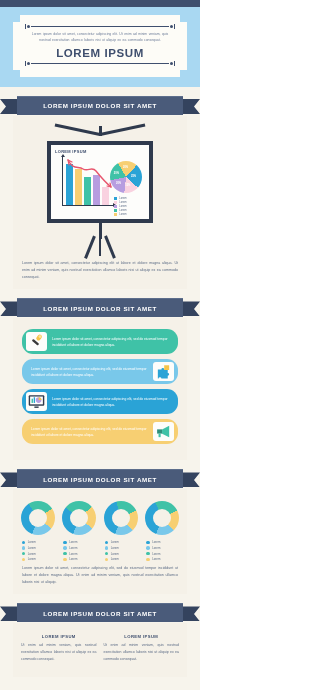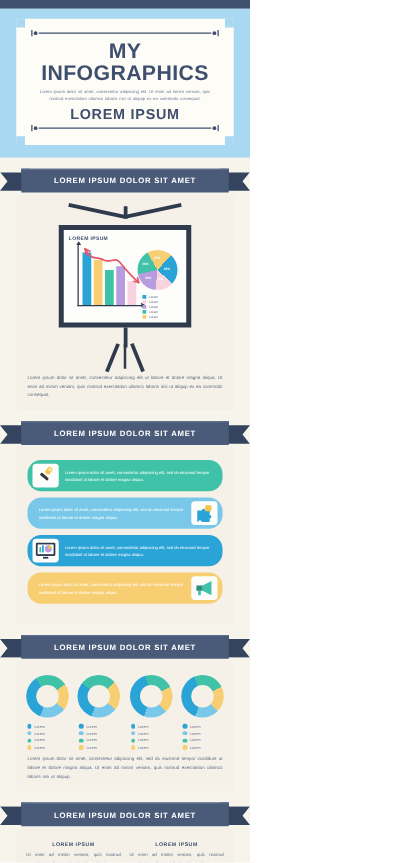--- a/index.html
+++ b/index.html
@@ -432,21 +432,20 @@
       <span class="corner-br"></span>
 
       <div class="rule">
         <span class="bar"></span>
         <span class="dot"></span>
         <span class="line"></span>
         <span class="dot"></span>
         <span class="bar"></span>
       </div>
 
-      <div class="main-title">MY INFOGRAPHICS</div>
       <div class="sub-copy">Lorem ipsum dolor sit amet, consectetur adipiscing elit. Ut enim ad minim veniam, quis nostrud exercitation ullamco laboris nisi ut aliquip ex ea commodo consequat.</div>
       <div class="sub-title">LOREM IPSUM</div>
 
       <div class="rule">
         <span class="bar"></span>
         <span class="dot"></span>
         <span class="line"></span>
         <span class="dot"></span>
         <span class="bar"></span>
       </div>

